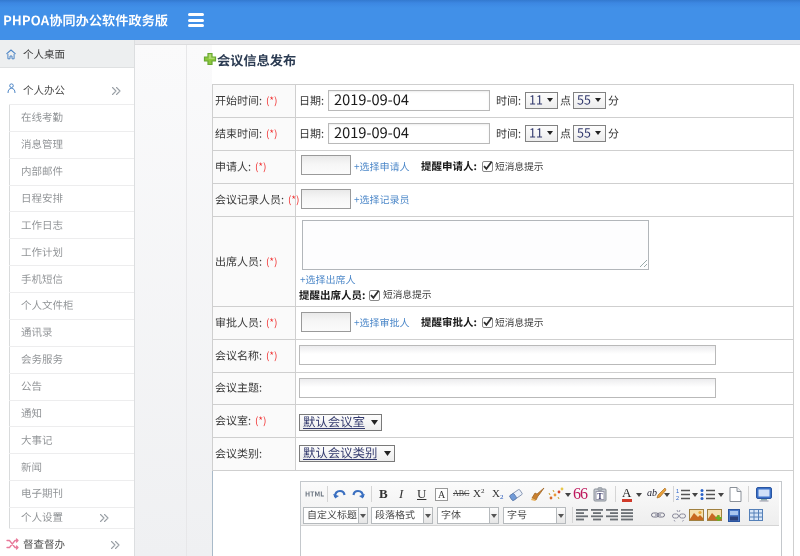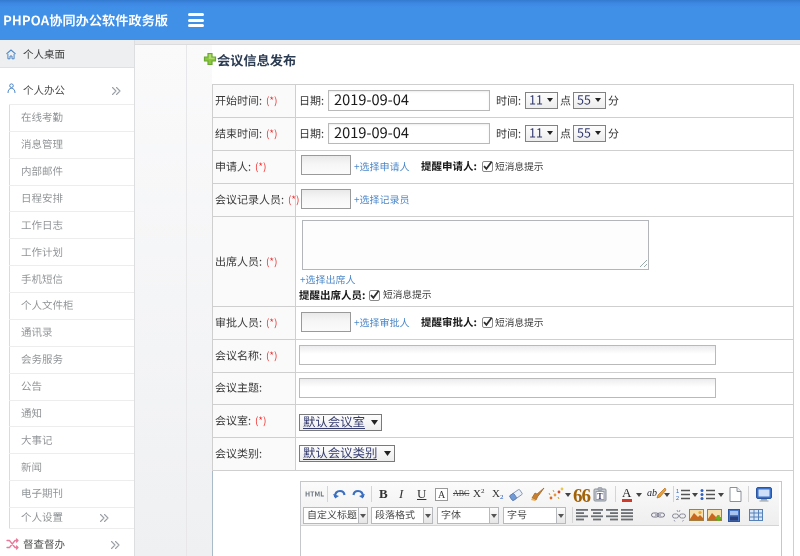--- a/index.html
+++ b/index.html
@@ -841,21 +841,21 @@
 <svg class="ab" style="left:548px;top:487px;overflow:visible" width="16" height="14">
     <circle cx="3" cy="11" r="1.4" fill="#d86a2a"></circle>
     <circle cx="7" cy="8" r="1.4" fill="#e89a3a"></circle>
     <circle cx="11" cy="5" r="1.4" fill="#d8482a"></circle>
     <circle cx="14" cy="2" r="1.4" fill="#e8c84a"></circle>
     <path d="M1 6 2 8M5 3 6 5M10 10 11 12" stroke="#c8a030" stroke-width="1"></path>
   </svg>
 <svg class="ab" style="left:565px;top:493px;overflow:visible" width="6" height="4">
     <path d="M0 0H6L3 4Z" fill="#444"></path>
   </svg>
-<div class="ab serif" style="left:573px;top:485px;font-size:19px;font-weight:bold;color:#a16207;letter-spacing:-1px">66</div>
+<div class="ab serif" style="left:573px;top:485px;font-size:16px;font-weight:normal;color:#be185d;letter-spacing:-1px">66</div>
 <svg class="ab" style="left:593px;top:486.5px;overflow:visible" width="14" height="15">
     <rect x="1" y="2" width="12" height="12" rx="1" fill="#c8cdd4" stroke="#8a9098"></rect>
     <rect x="5" y="0.5" width="4" height="3" rx="0.8" fill="#aab0b8" stroke="#8a9098" stroke-width="0.6"></rect>
     <rect x="3" y="4.5" width="8" height="8" fill="#fff" stroke="#99a"></rect>
     <text x="7" y="11.5" font-family="Liberation Serif" font-size="8" font-weight="bold" fill="#336" text-anchor="middle">T</text>
   </svg>
 <div class="ab" style="left:615px;top:486px;width:1px;height:16px;background:#d5d5d5"></div>
 <div class="ab serif" style="left:622px;top:485px;font-size:13px;color:#222">A</div>
 <div class="ab" style="left:622px;top:499px;width:10px;height:2.5px;background:#d03a2a"></div>
 <svg class="ab" style="left:636px;top:493px;overflow:visible" width="6" height="4">

